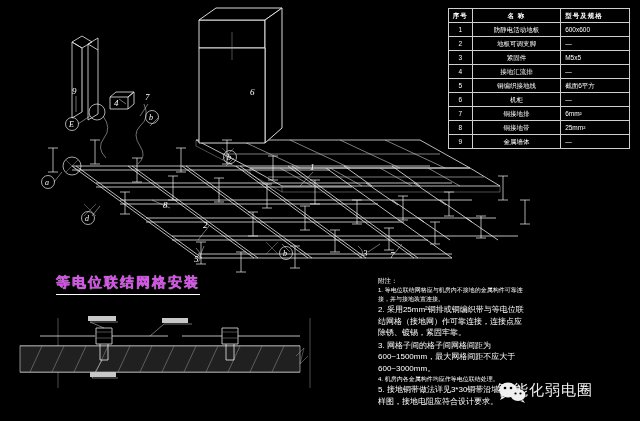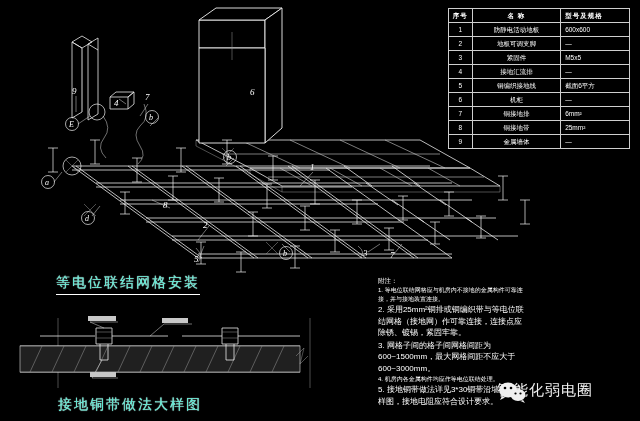--- a/index.html
+++ b/index.html
@@ -13,21 +13,21 @@
   .thin{stroke:#9a9a9a;stroke-width:.5;fill:none;}
   .pedestal{stroke:#f0f0f0;stroke-width:.7;fill:none;}
   .lead{stroke:#dcdcdc;stroke-width:.5;fill:none;}
   .box{stroke:#f2f2f2;stroke-width:.9;fill:#000;}
   .hatchfill{fill:#202020;stroke:#d8d8d8;stroke-width:.6;}
 
   .cad-num{font-size:9px;fill:#fff;font-family:"Liberation Serif",serif;font-style:italic;}
   .cad-bub{font-size:8px;fill:#fff;font-family:"Liberation Serif",serif;font-style:italic;}
   .bubring{stroke:#eee;stroke-width:.7;fill:none;}
 
-  .title{position:absolute;color:#5eead4;font-weight:normal;letter-spacing:2px;
+  .title{position:absolute;color:#d946ef;font-weight:bold;letter-spacing:2px;
          font-size:14px;text-shadow:0 0 1px #fff;}
   .title .ul{display:block;border-bottom:1.5px solid #fff;padding-bottom:2px;}
 
   
   #parts{position:absolute;left:448px;top:8px;width:182px;
          border:1px solid #d8d8d8;border-collapse:collapse;background:#000;}
   #parts td,#parts th{border:1px solid #cfcfcf;color:#fff;font-size:6.5px;
         padding:1px 2px;line-height:1.15;height:11px;font-weight:normal;}
   #parts .c0{width:20px;text-align:center;}
   #parts .c1{width:92px;text-align:center;}
@@ -255,23 +255,20 @@
       <path class="lead" d="M102 360 L92 378 L118 378"></path>
       <rect x="88" y="316" width="28" height="5" fill="#c8c8c8"></rect>
       <rect x="162" y="318" width="26" height="5" fill="#c8c8c8"></rect>
       <rect x="90" y="372" width="26" height="5" fill="#c8c8c8"></rect>
     </g>
   </svg>
 
   <div class="title" style="left:56px;top:274px;">
     <span class="ul">等电位联结网格安装</span>
   </div>
-  <div class="title" style="left:58px;top:396px;">
-    <span>接地铜带做法大样图</span>
-  </div>
 
   <table id="parts">
     <thead>
       <tr>
         <td class="c0">序号</td>
         <td class="c1">名    称</td>
         <td class="c2">型号及规格</td>
       </tr>
     </thead>
     <tbody>

